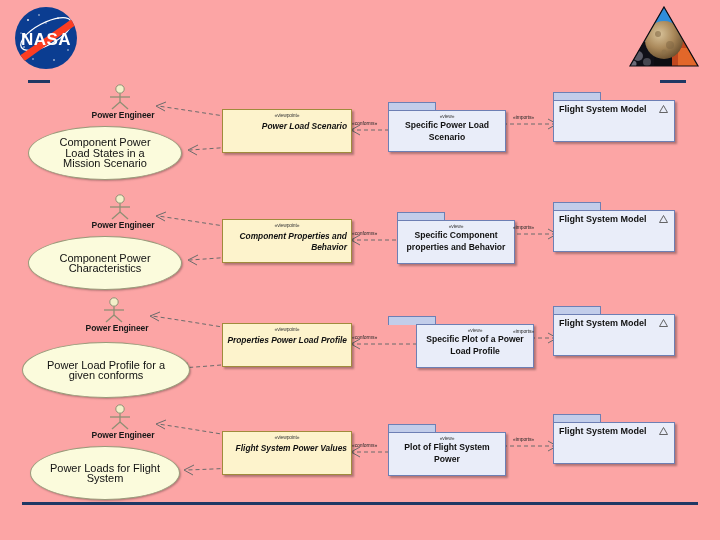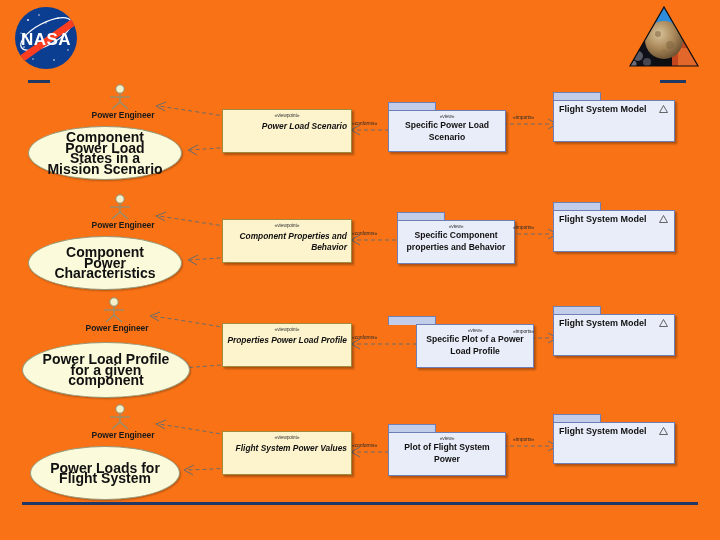--- a/index.html
+++ b/index.html
@@ -1,21 +1,21 @@
 <!DOCTYPE html>
 <html><head>
 <meta charset="utf-8">
 <style>
   html,body{margin:0;padding:0;}
   body{
     width:720px;height:540px;background:#ffffff;
     font-family:"Liberation Sans", sans-serif;
     overflow:hidden;position:relative;
   }
-  #slide{position:absolute;left:0;top:0;width:720px;height:540px;background:#f97316;}
+  #slide{position:absolute;left:0;top:0;width:720px;height:540px;background:#fca5a5;}
 
   
   .nasa-logo{position:absolute;left:6px;top:2px;width:92px;height:72px;}
   .tri-logo{position:absolute;left:628px;top:4px;width:72px;height:66px;}
   .hdr-dash{position:absolute;background:#1f3864;}
   .hdr-dash.left{left:28px;top:80px;width:22px;height:3px;}
   .hdr-dash.right{left:660px;top:80px;width:26px;height:3px;}
   .footer-rule{position:absolute;left:22px;top:502px;width:676px;height:3px;background:#1f3864;}
 
   
@@ -32,21 +32,21 @@
   }
 
   
   .ellipse{
     position:absolute;width:152px;height:52px;border-radius:50%;
     background:#fbfbdc;border:1px solid #9a9a7a;
     box-shadow:1px 1px 2px rgba(0,0,0,.28);
     display:flex;align-items:center;justify-content:center;
   }
   .ellipse .etxt{
-    font-size:14px;font-weight:bold;color:#111;line-height:10.5px;
+    font-size:11px;font-weight:normal;color:#111;line-height:10.5px;
     text-align:center;padding:0 17px;
   }
 
   
   .vp{
     position:absolute;width:128px;height:42px;
     background:#fdf3cc;border:1px solid #a08b3c;
     box-shadow:1.5px 1.5px 2px rgba(0,0,0,.3);
   }
   .vp .stereo{
@@ -301,21 +301,21 @@
           <circle cx="14" cy="5" r="4.2" fill="#f2efc9" stroke="#8f8f74" stroke-width="1"></circle>
           <line x1="14" y1="9.5" x2="14" y2="18" stroke="#8f8f74" stroke-width="1.3"></line>
           <line x1="4" y1="13" x2="24" y2="13" stroke="#8f8f74" stroke-width="1.3"></line>
           <line x1="14" y1="18" x2="6" y2="25" stroke="#8f8f74" stroke-width="1.3"></line>
           <line x1="14" y1="18" x2="22" y2="25" stroke="#8f8f74" stroke-width="1.3"></line>
         </svg>
         <div class="alabel">Power Engineer</div>
       </div>
 
       <div class="ellipse" style="left:22px;top:44px;width:166px;height:54px;">
-        <div class="etxt">Power Load Profile for a given component</div>
+        <div class="etxt">Power Load Profile for a given conforms</div>
       </div>
 
       <div class="vp" style="left:222px;top:25px;">
         <div class="stereo">«viewpoint»</div>
         <div class="vtxt">Properties Power Load Profile</div>
       </div>
       <div class="clabel" style="left:352px;top:36px;">«conforms»</div>
 
       <div class="pkg" style="left:388px;top:18px;width:118px;height:50px;">
         <div class="tab"></div>

